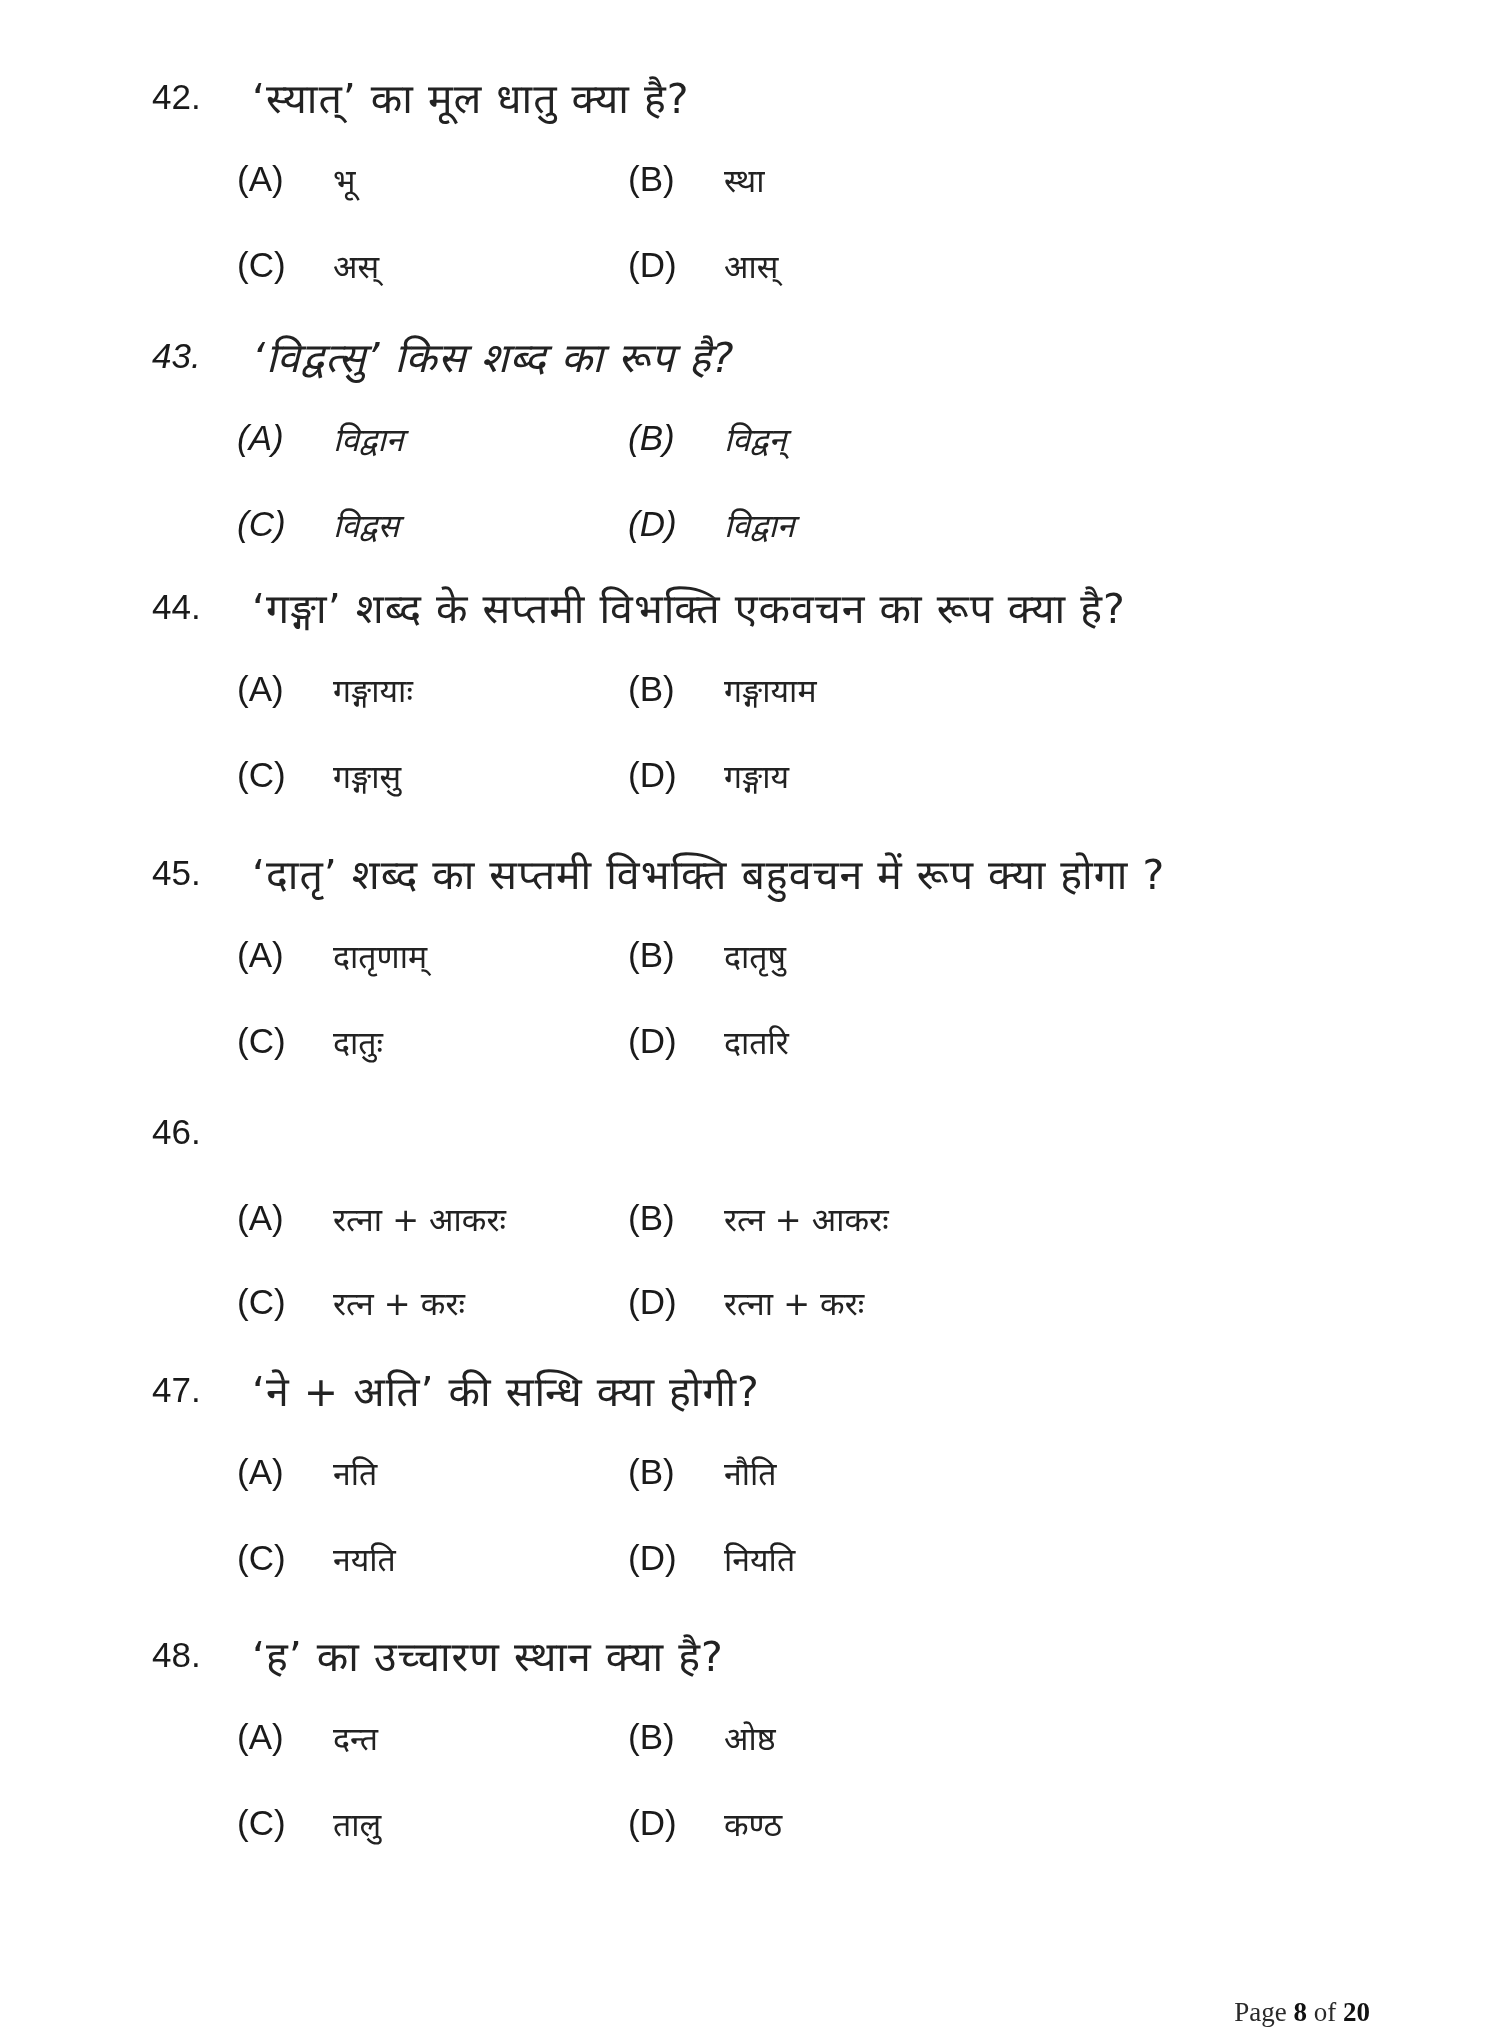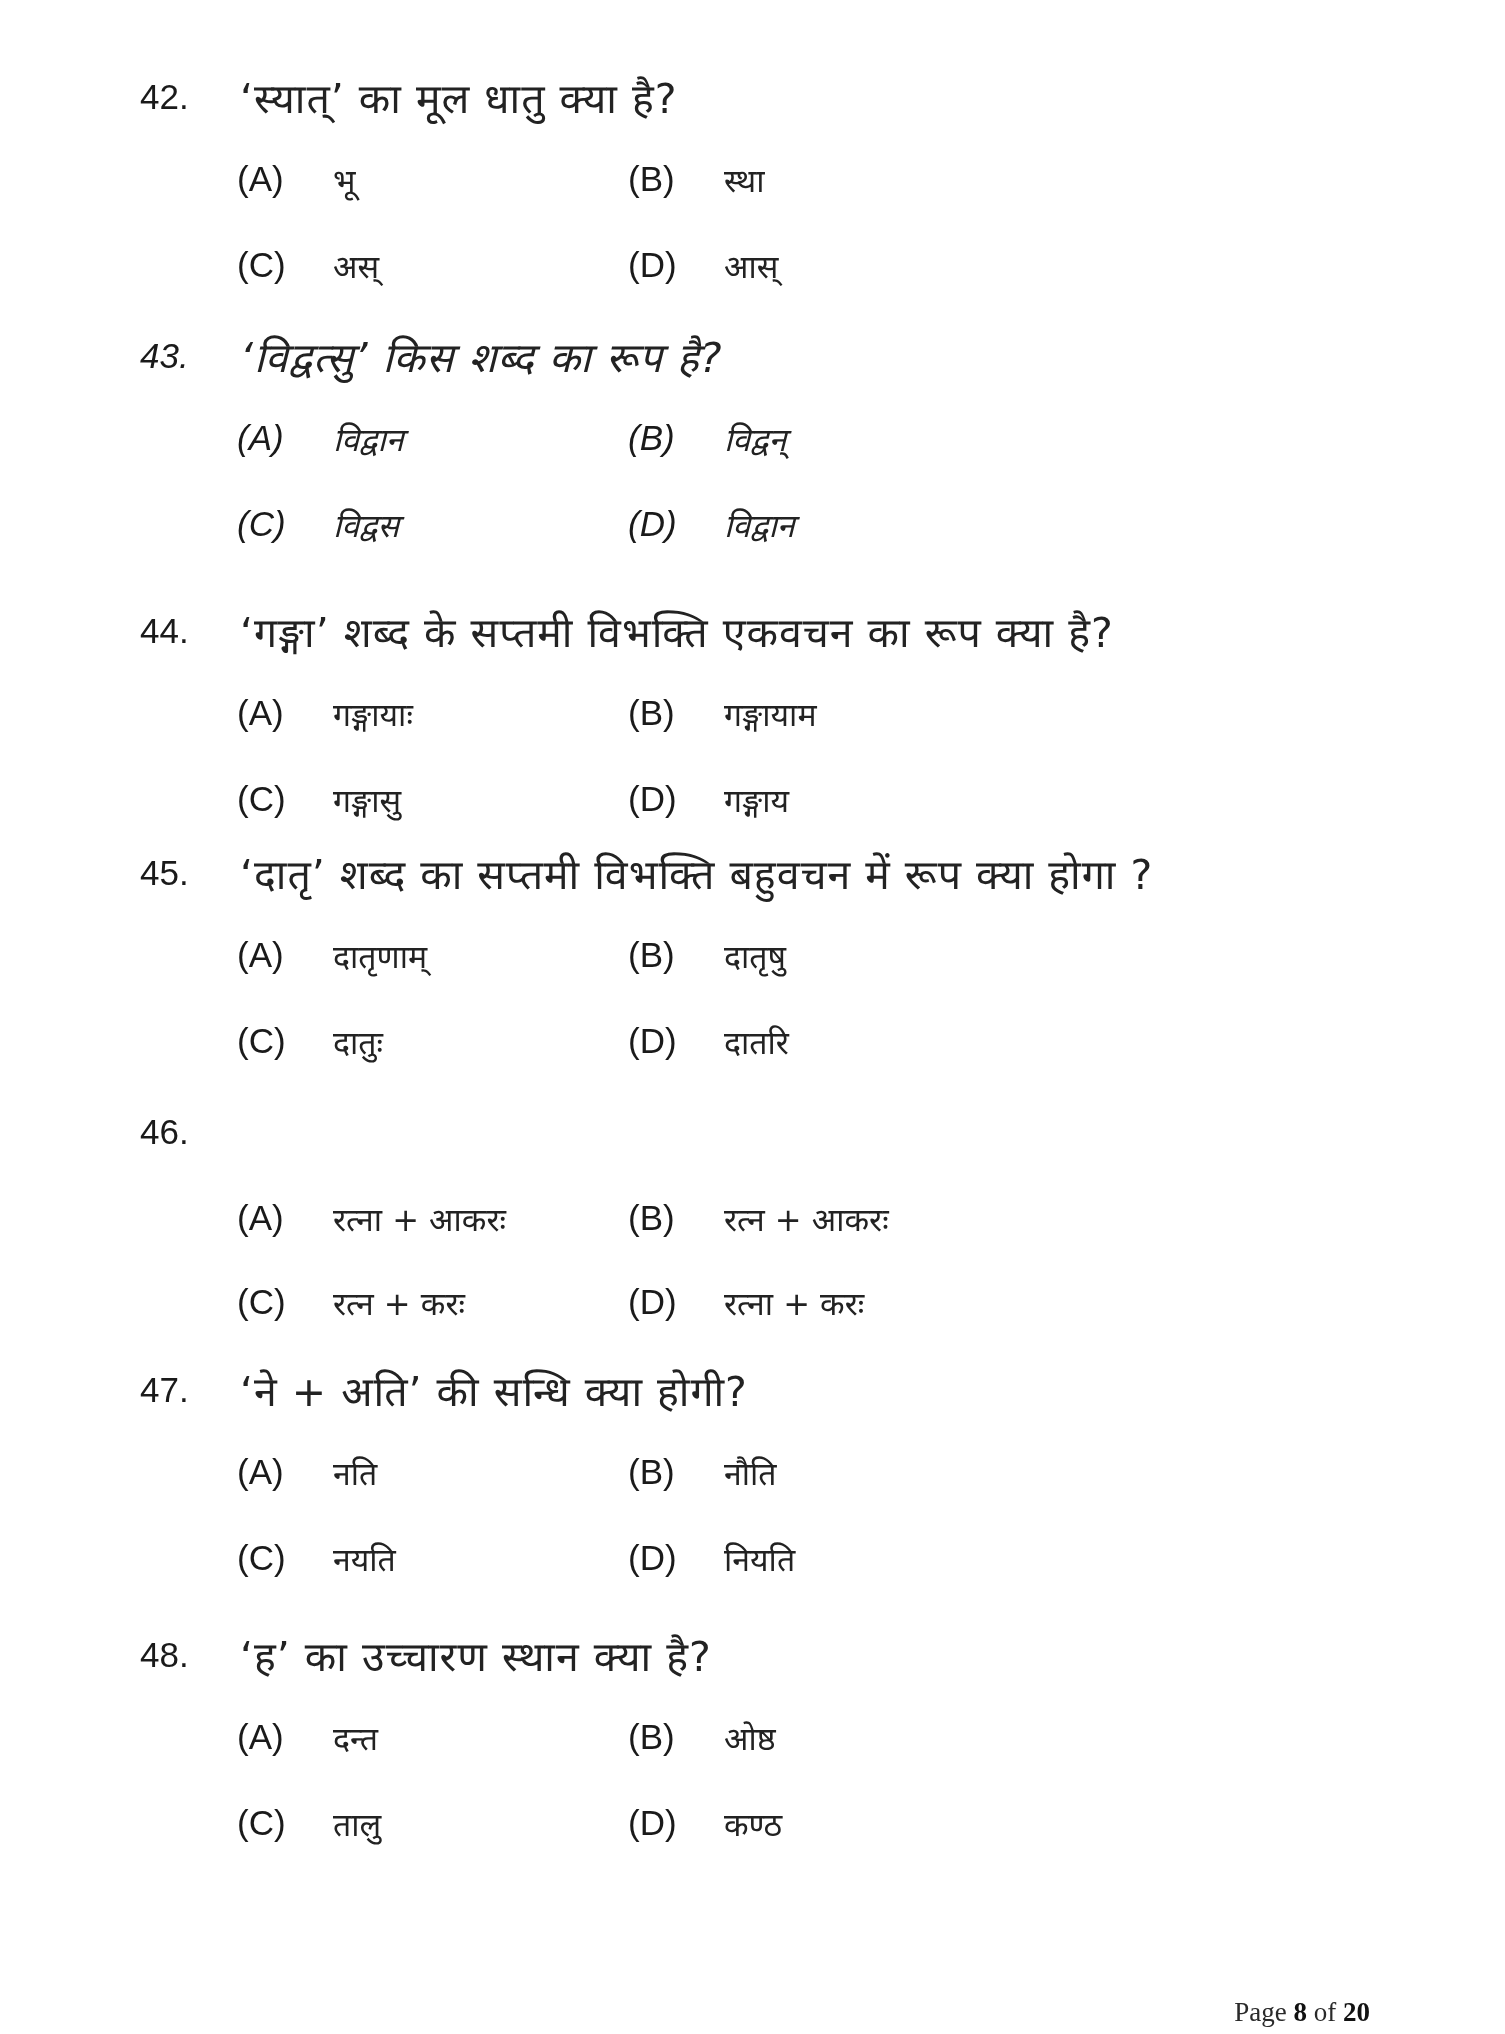--- a/index.html
+++ b/index.html
@@ -28,20 +28,21 @@
       height: 60px;
       display: flex;
       align-items: center;
       white-space: nowrap;
     }
     .q-num {
       width: 100px;
       font-size: 35px;
       font-family: "Liberation Sans", sans-serif;
       color: #1a1a1a;
+      margin-left: 12px;
     }
     .q-text {
       font-size: 41px;
       font-family: "DejaVu Sans", sans-serif;
       letter-spacing: 1px;
       color: #222;
     }
     .opt {
       position: absolute;
       height: 60px;
@@ -119,21 +120,21 @@
   <div class="opt col-a row-2">
     <span class="opt-label">(C)</span>
     <span class="opt-text">विद्वस</span>
   </div>
   <div class="opt col-b row-2">
     <span class="opt-label">(D)</span>
     <span class="opt-text">विद्वान</span>
   </div>
 </div>
 
-<div class="question" style="top:601px;">
+<div class="question" style="top:577px;">
   <div class="q-head">
     <span class="q-num">44.</span>
     <span class="q-text">‘गङ्गा’ शब्द के सप्तमी विभक्ति एकवचन का रूप क्या है?</span>
   </div>
   <div class="opt col-a row-1">
     <span class="opt-label">(A)</span>
     <span class="opt-text">गङ्गायाः</span>
   </div>
   <div class="opt col-b row-1">
     <span class="opt-label">(B)</span>

